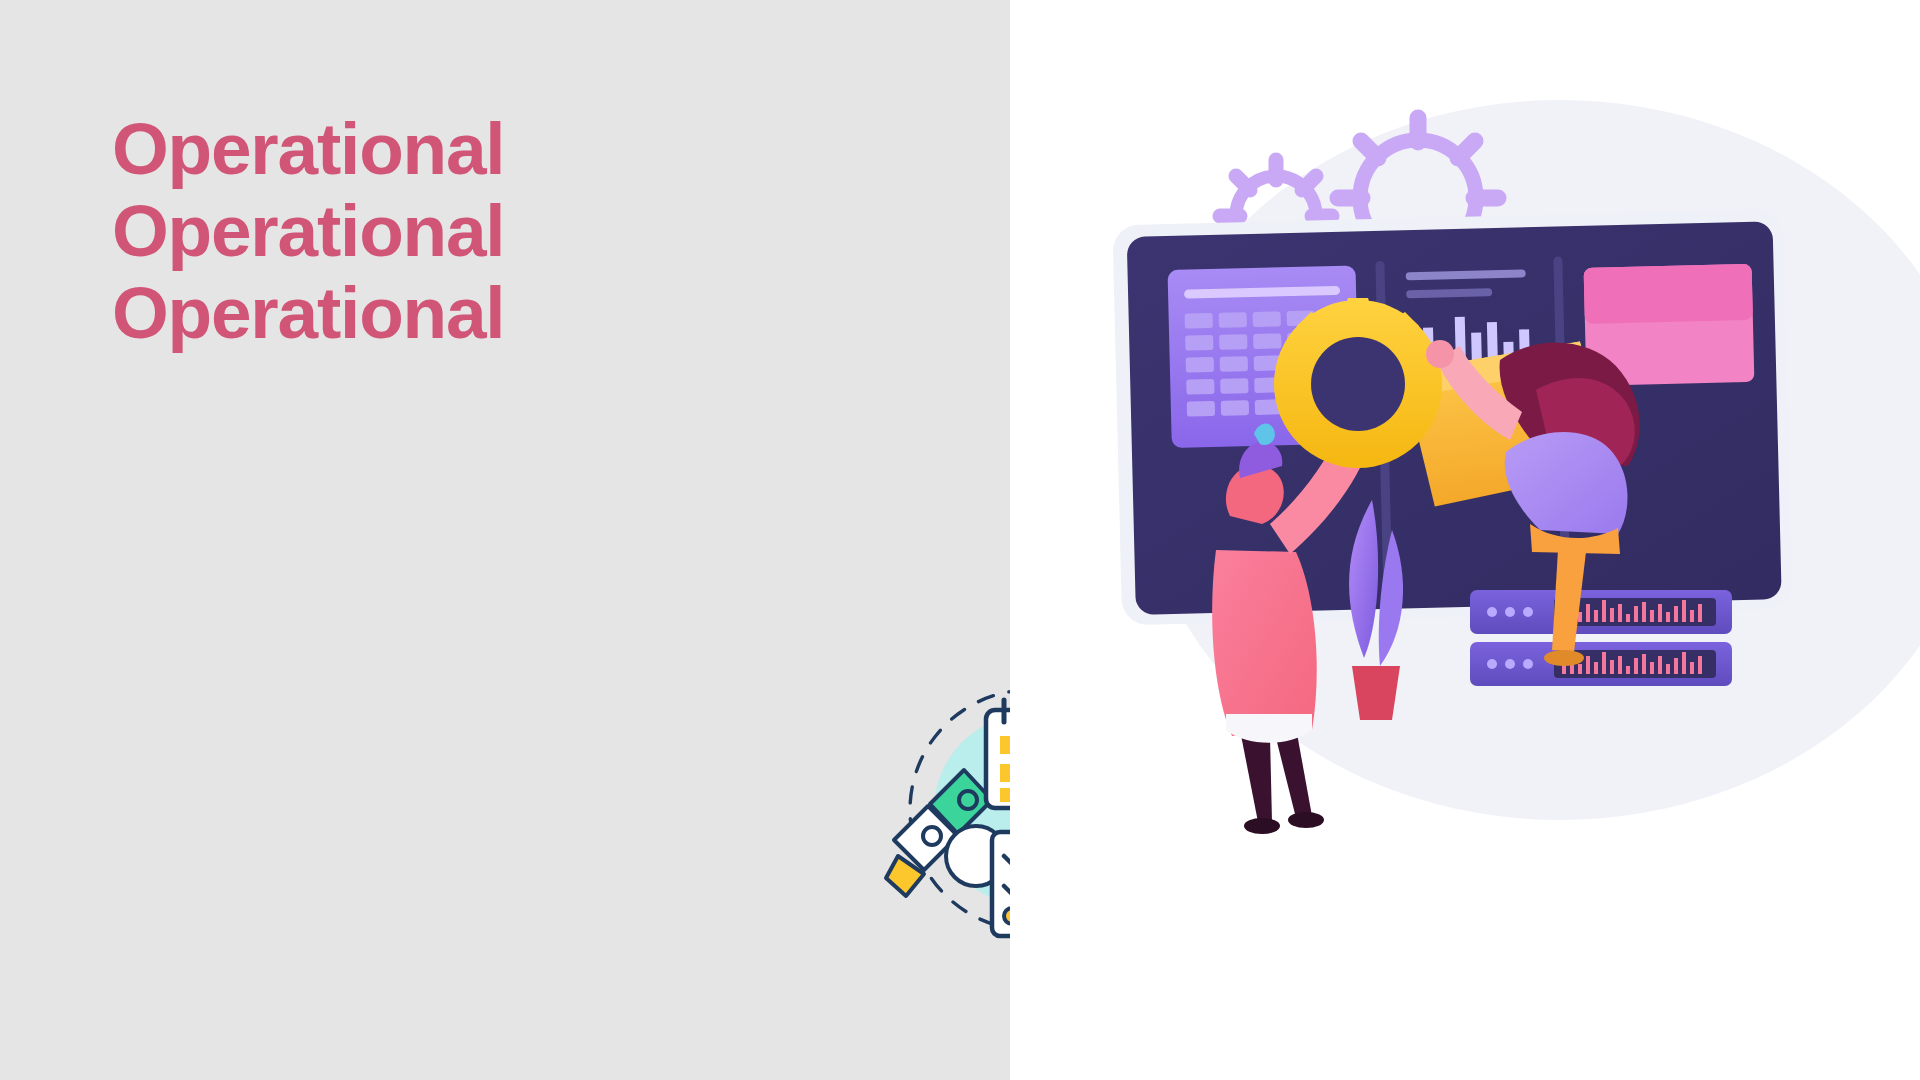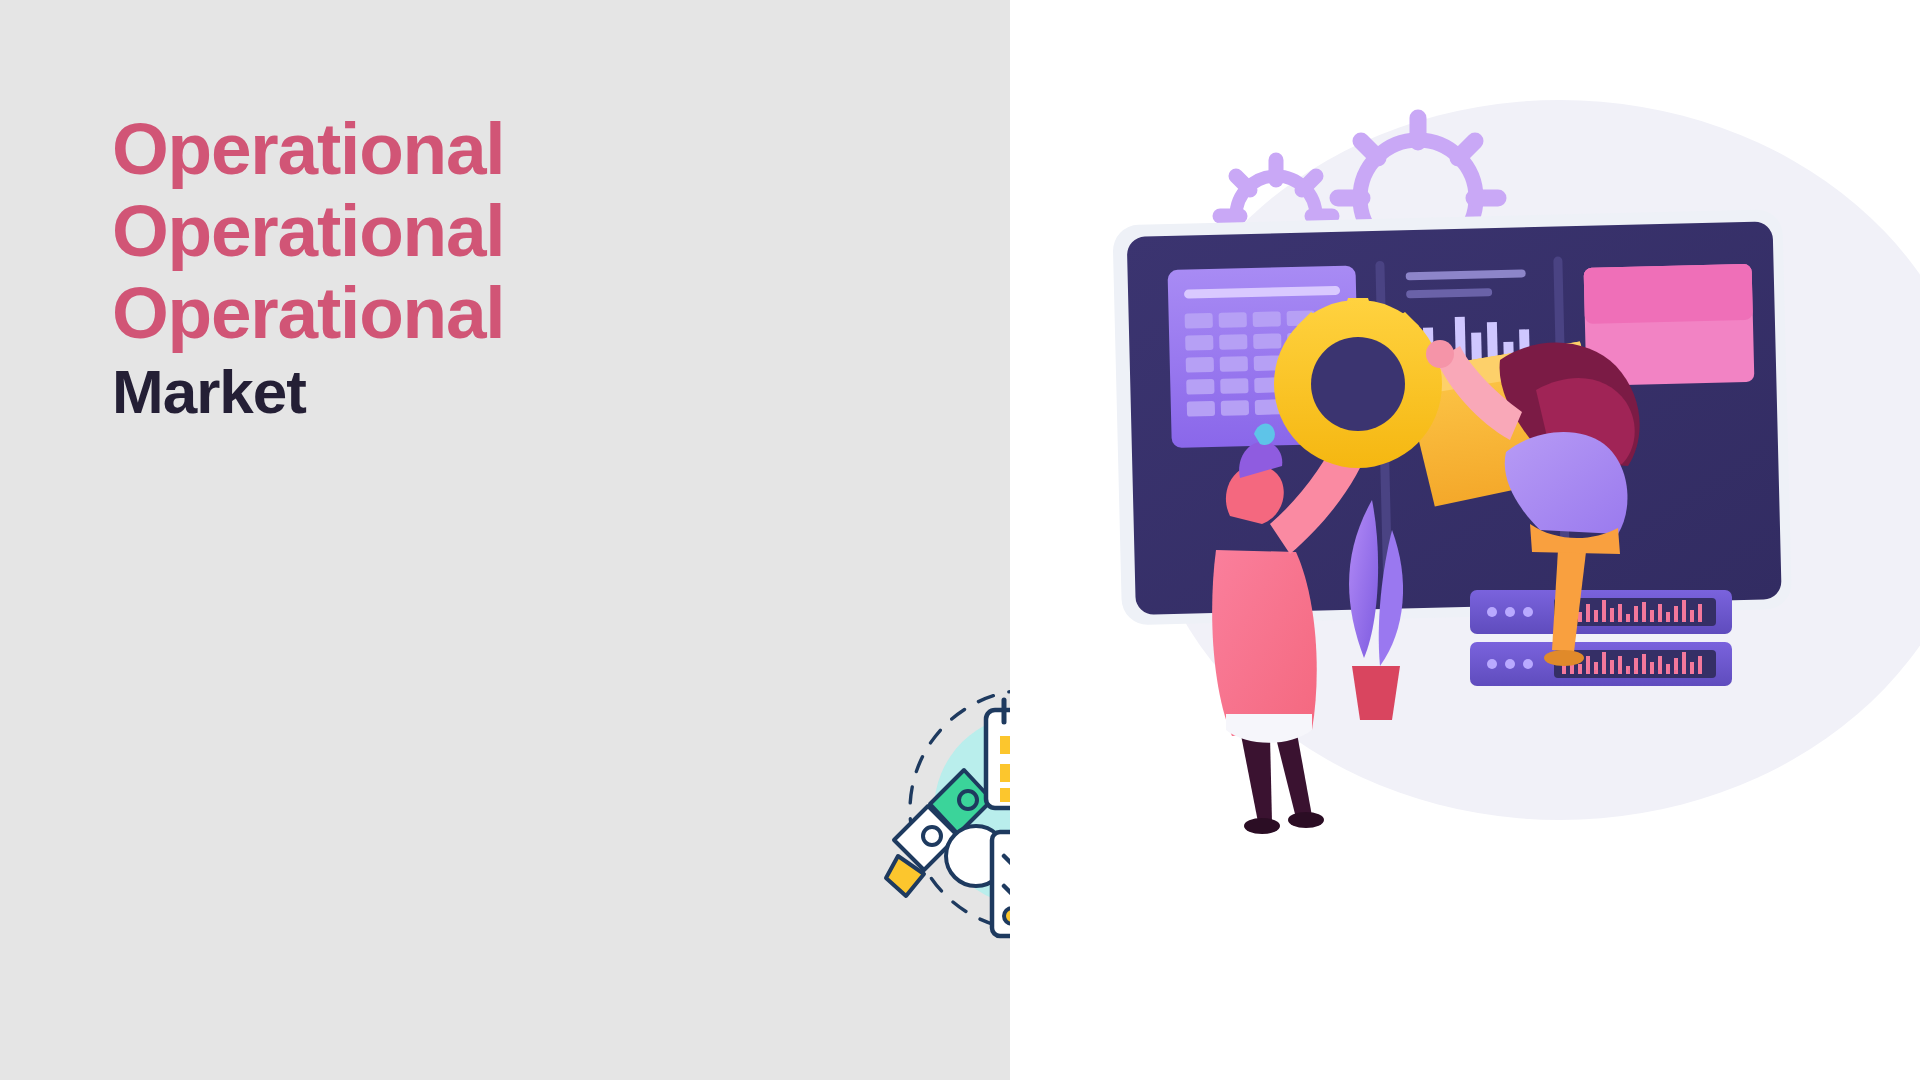--- a/index.html
+++ b/index.html
@@ -79,21 +79,20 @@
 <div id="page">
 
   <div class="left-pane">
 
     <div class="text-block">
       <h1 class="headline">
         <span>Operational</span><br>
         <span>Operational</span><br>
         <span>Operational</span>
       </h1>
-      <h2 class="headline-market">Market</h2>
     </div>
 
     <div class="icon-badge">
       <svg viewBox="0 0 300 290" xmlns="http://www.w3.org/2000/svg">
 
         <circle cx="150" cy="150" r="96" fill="#a9f0ee" opacity="0.75"></circle>
 
         <circle cx="150" cy="150" r="120" fill="none" stroke="#1e3a5f" stroke-width="3.4" stroke-linecap="round" stroke-dasharray="16 16"></circle>
 
         <g>

